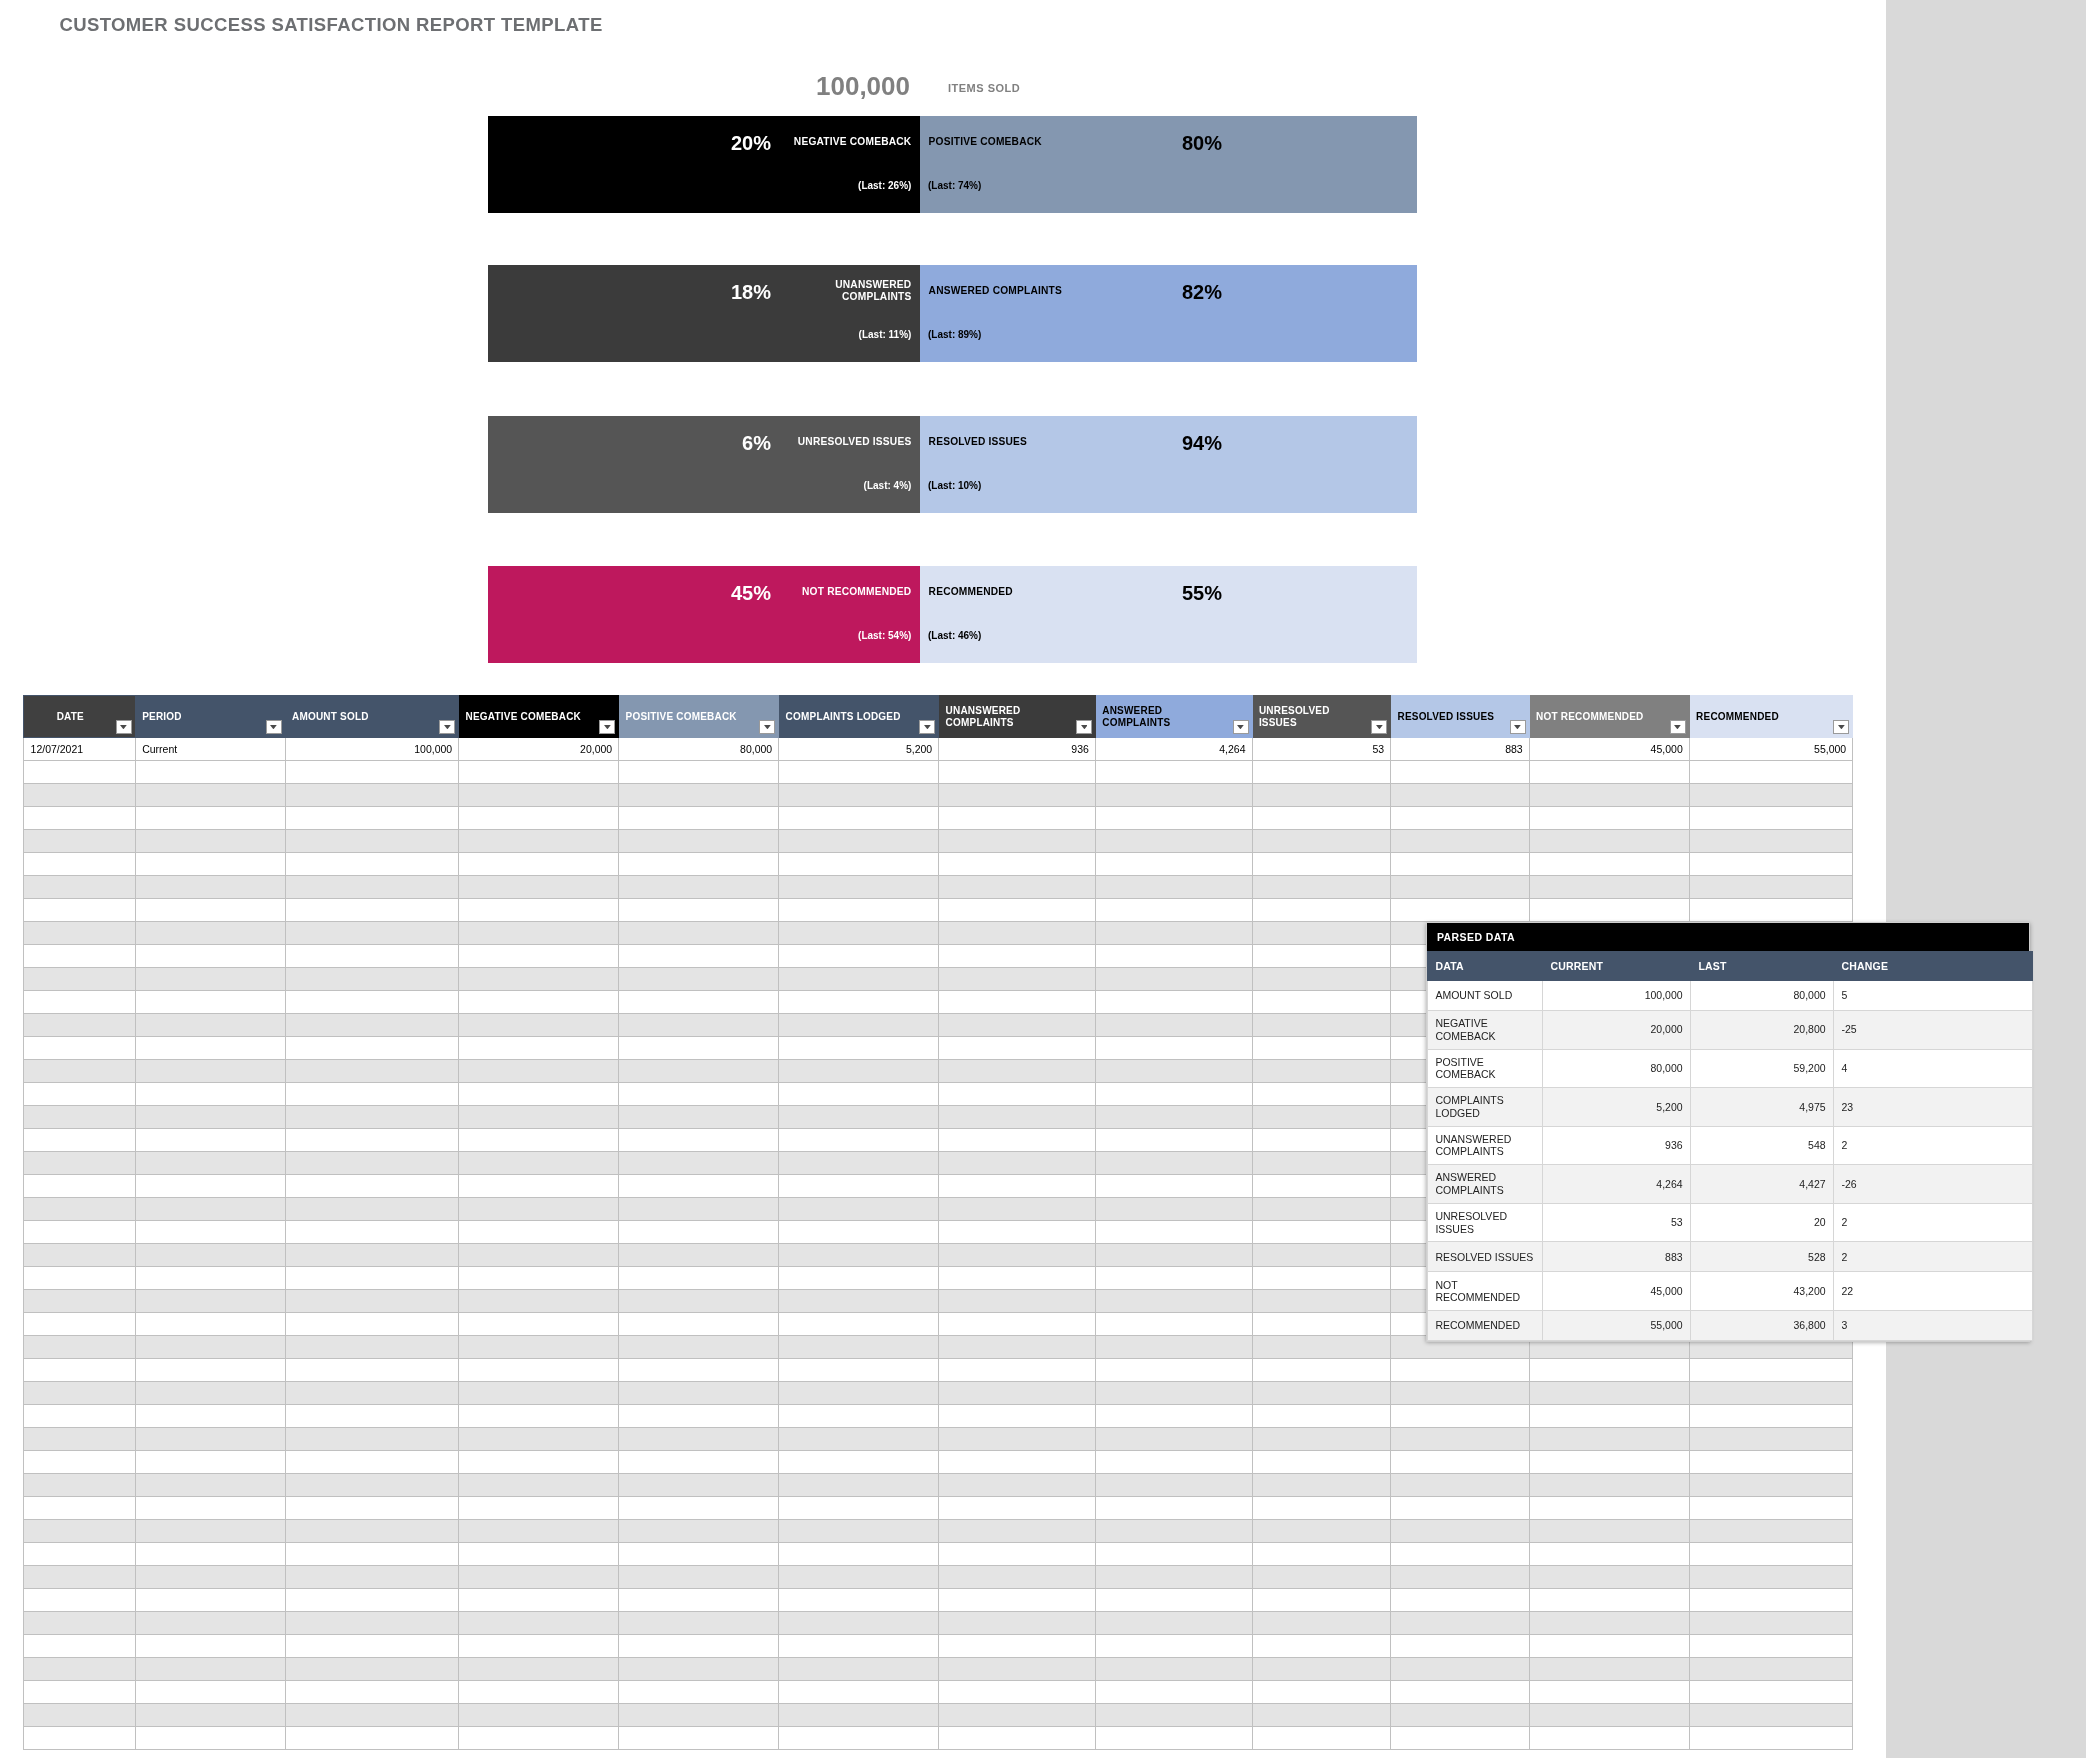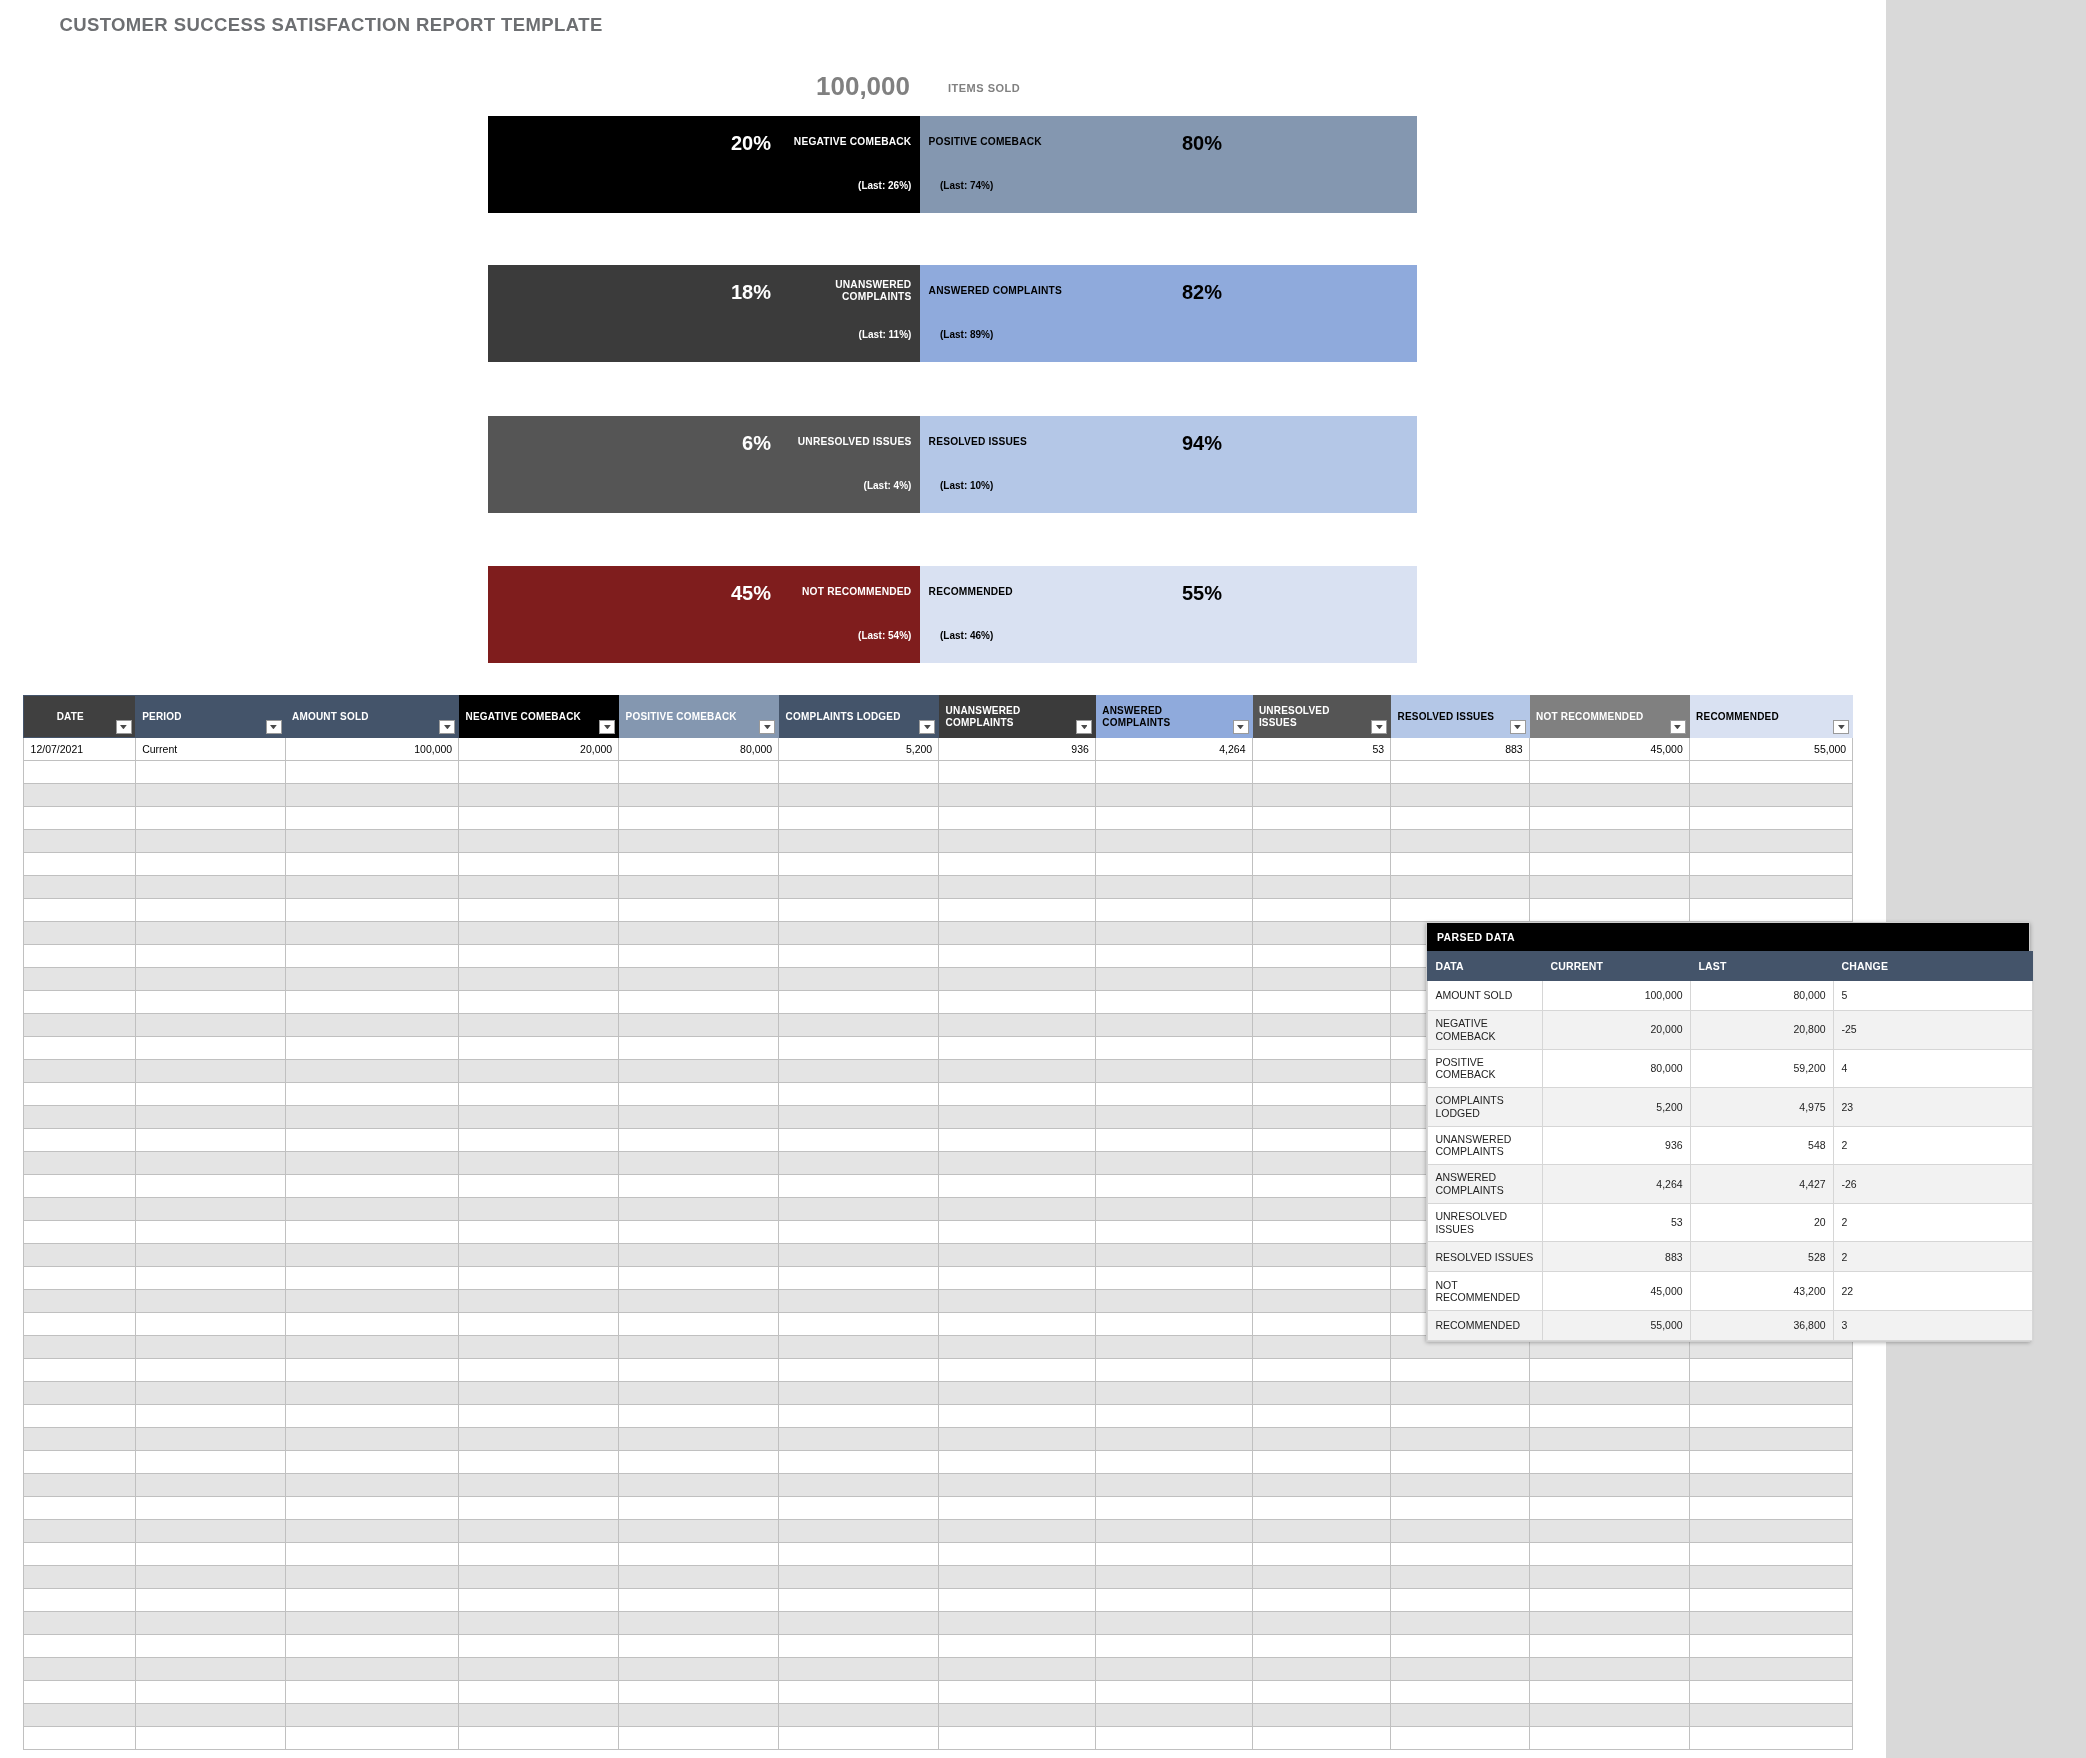--- a/index.html
+++ b/index.html
@@ -108,21 +108,21 @@
     left: 8.6px; top: 20px;
     width: 142px;
     font-size: 10.2px;
     font-weight: bold;
     letter-spacing: 0.2px;
     line-height: 1.25;
     color: #000000;
   }
   .last-right {
     position: absolute;
-    left: 20px; top: 64px;
+    left: 8px; top: 64px;
     font-size: 10px;
     font-weight: bold;
     color: #000000;
   }
   .bar-r2 .pct-left { top: 16px; }
   .bar-r2 .name-left { top: 13.6px; }
 
   
   .grid {
     position: absolute;
@@ -252,21 +252,21 @@
           <div class="name-left">UNRESOLVED ISSUES</div>
           <div class="last-left">(Last: 4%)</div>
         </div>
         <div class="bar-right" style="background: rgb(180, 199, 231);">
           <div class="pct-right">94%</div>
           <div class="name-right">RESOLVED ISSUES</div>
           <div class="last-right">(Last: 10%)</div>
         </div>
       </div>
       <div class="bar-row" style="top: 566px;">
-        <div class="bar-left" style="width: 432px; background: #7f1d1d;">
+        <div class="bar-left" style="width: 432px; background: #be185d;">
           <div class="pct-left">45%</div>
           <div class="name-left">NOT RECOMMENDED</div>
           <div class="last-left">(Last: 54%)</div>
         </div>
         <div class="bar-right" style="background: rgb(217, 225, 242);">
           <div class="pct-right">55%</div>
           <div class="name-right">RECOMMENDED</div>
           <div class="last-right">(Last: 46%)</div>
         </div>
       </div>

